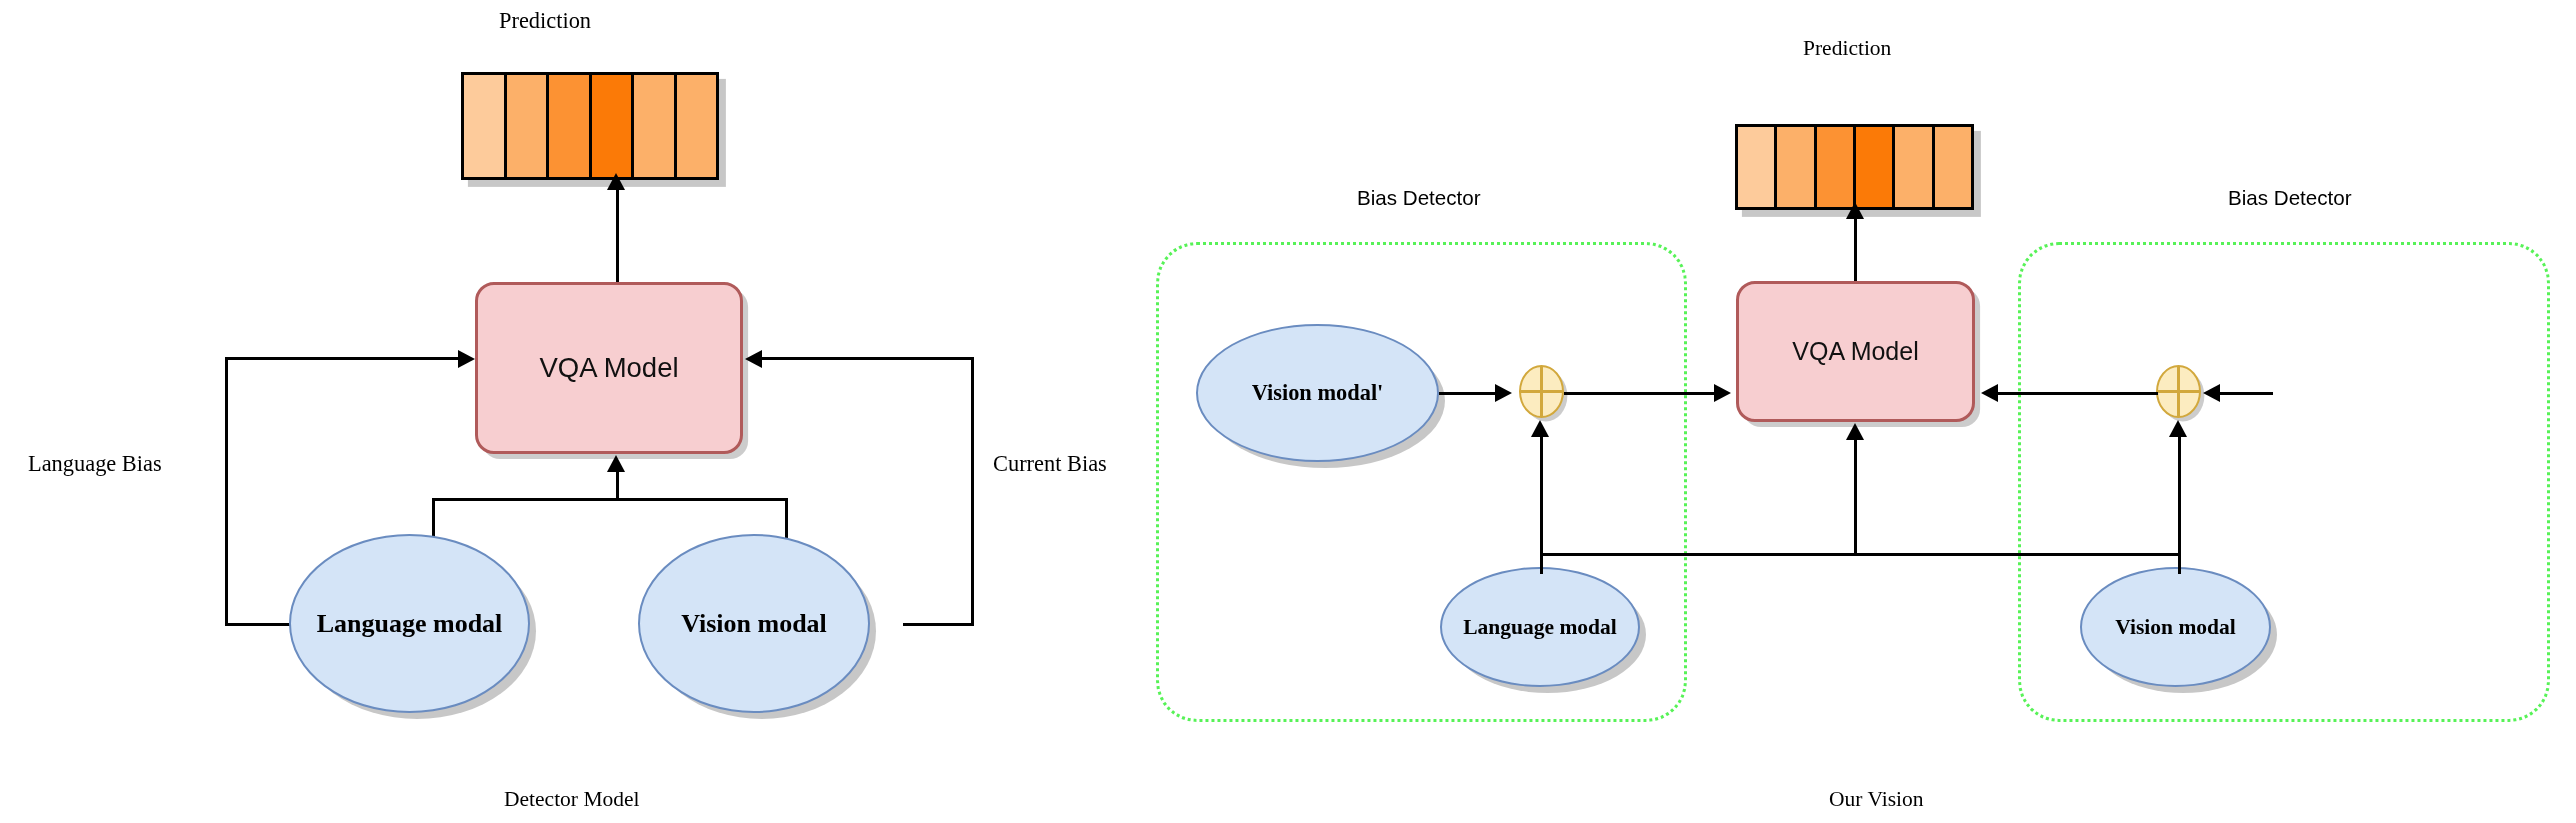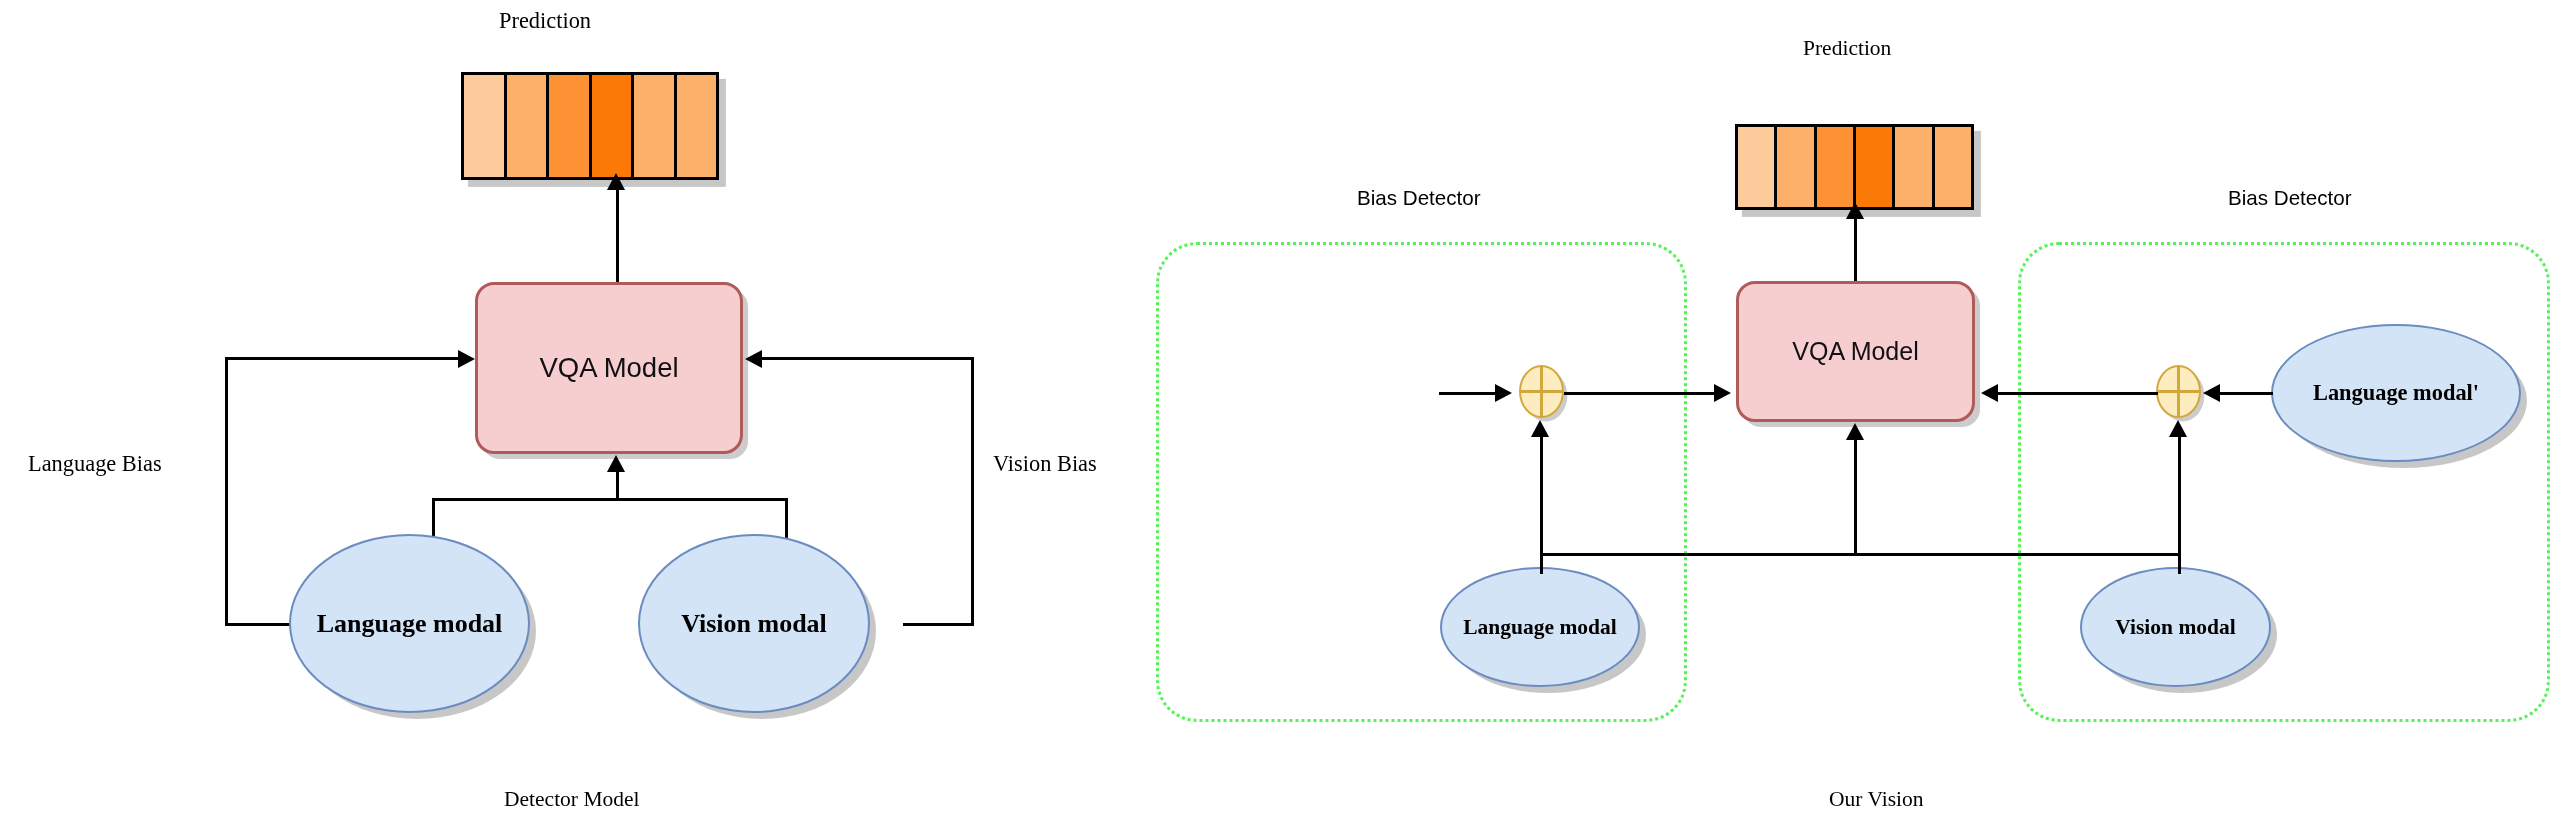--- a/index.html
+++ b/index.html
@@ -133,21 +133,21 @@
       <div class="cell" style="background: rgb(252, 176, 105);"></div>
     </div>
 
   <div class="vline" style="left:616px; top:181px; height:95px;"></div>
   <div class="arrow up" style="left:607px; top:165px;"></div>
 
   <div class="vqabox" style="left:475px; top:274px; width:268px; height:172px; font-size:27.5px;">VQA Model</div>
 
   <div class="lbl lbl-serif" style="left:28px; top:443px; font-size:22.4px;">Language Bias</div>
 
-  <div class="lbl lbl-serif" style="left:993px; top:443px; font-size:22.4px;">Vision Bias</div>
+  <div class="lbl lbl-serif" style="left:993px; top:443px; font-size:22.4px;">Current Bias</div>
 
   <div class="hline" style="left:225px; top:615px; width:69px;"></div>
   <div class="vline" style="left:225px; top:349px; height:268px;"></div>
   <div class="hline" style="left:225px; top:349px; width:234px;"></div>
   <div class="arrow right" style="left:458px; top:342px;"></div>
 
   <div class="hline" style="left:903px; top:615px; width:71px;"></div>
   <div class="vline" style="left:971px; top:349px; height:268px;"></div>
   <div class="hline" style="left:761px; top:349px; width:213px;"></div>
   <div class="arrow left" style="left:745px; top:342px;"></div>
@@ -179,41 +179,41 @@
   <div class="arrow up" style="left:1846px; top:194px;"></div>
 
   <div class="vqabox" style="left:1736px; top:273px; width:239px; height:141px; font-size:25px;">VQA Model</div>
 
   <div class="lbl lbl-sans" style="left:1357px; top:178px; font-size:20.6px;">Bias Detector</div>
 
   <div class="detector" style="left:1156px; top:234px; width:531px; height:480px;">
     <div class="det-shadow"></div>
   </div>
 
+  <div class="ellipse" style="left:1196px; top:316px; width:243px; height:138px; font-size:22.4px;">Vision modal'</div>
 
   <div class="hline" style="left:1439px; top:384px; width:62px;"></div>
   <div class="arrow right" style="left:1495px; top:376px;"></div>
 
   <div class="plusnode" style="left:1519px; top:357px; width:45px; height:53px;"></div>
 
   <div class="hline" style="left:1564px; top:384px; width:151px;"></div>
   <div class="arrow right" style="left:1714px; top:376px;"></div>
 
   <div class="ellipse" style="left:1440px; top:559px; width:200px; height:120px; font-size:21.5px;">Language modal</div>
 
   <div class="vline" style="left:1540px; top:428px; height:138px;"></div>
   <div class="arrow up" style="left:1531px; top:412px;"></div>
 
   <div class="lbl lbl-sans" style="left:2228px; top:178px; font-size:20.6px;">Bias Detector</div>
 
   <div class="detector" style="left:2018px; top:234px; width:532px; height:480px;">
     <div class="det-shadow"></div>
   </div>
 
-  <div class="ellipse" style="left:2271px; top:316px; width:250px; height:138px; font-size:22.4px;">Language modal'</div>
 
   <div class="hline" style="left:2218px; top:384px; width:55px;"></div>
   <div class="arrow left" style="left:2203px; top:376px;"></div>
 
   <div class="plusnode" style="left:2156px; top:357px; width:45px; height:53px;"></div>
 
   <div class="hline" style="left:1996px; top:384px; width:162px;"></div>
   <div class="arrow left" style="left:1981px; top:376px;"></div>
 
   <div class="ellipse" style="left:2080px; top:559px; width:191px; height:120px; font-size:21.5px;">Vision modal</div>

